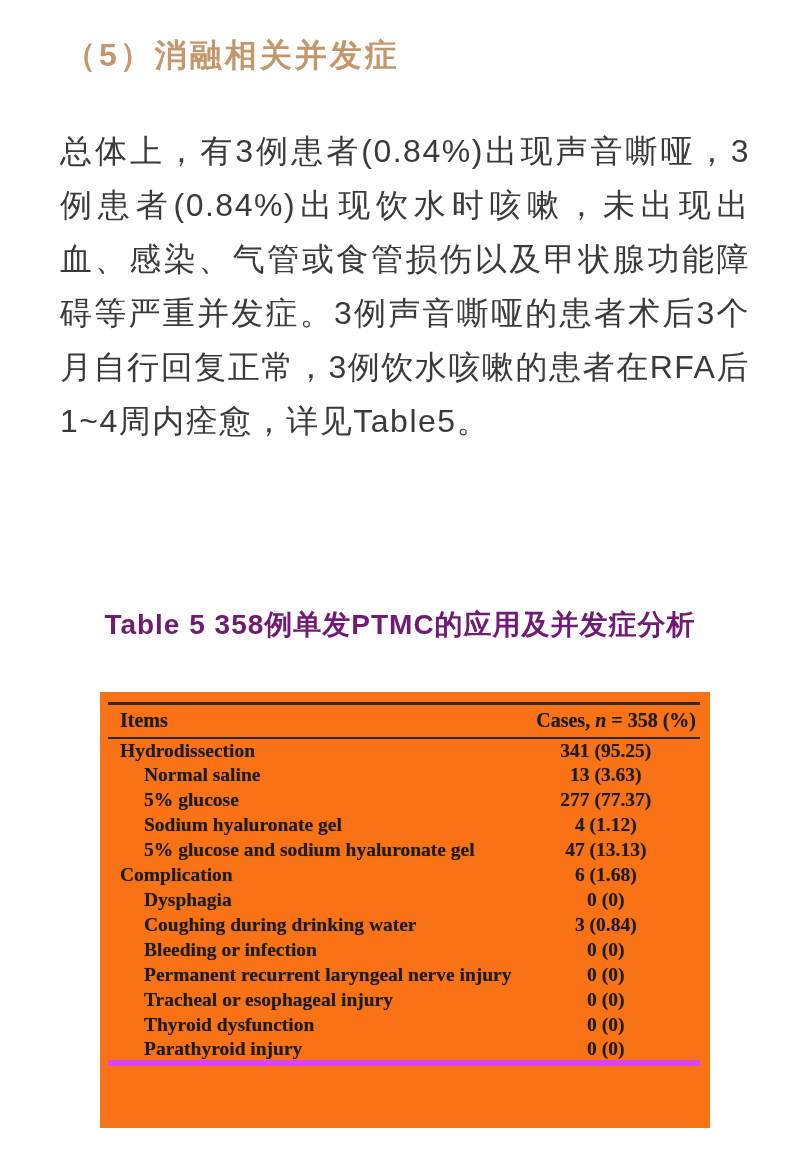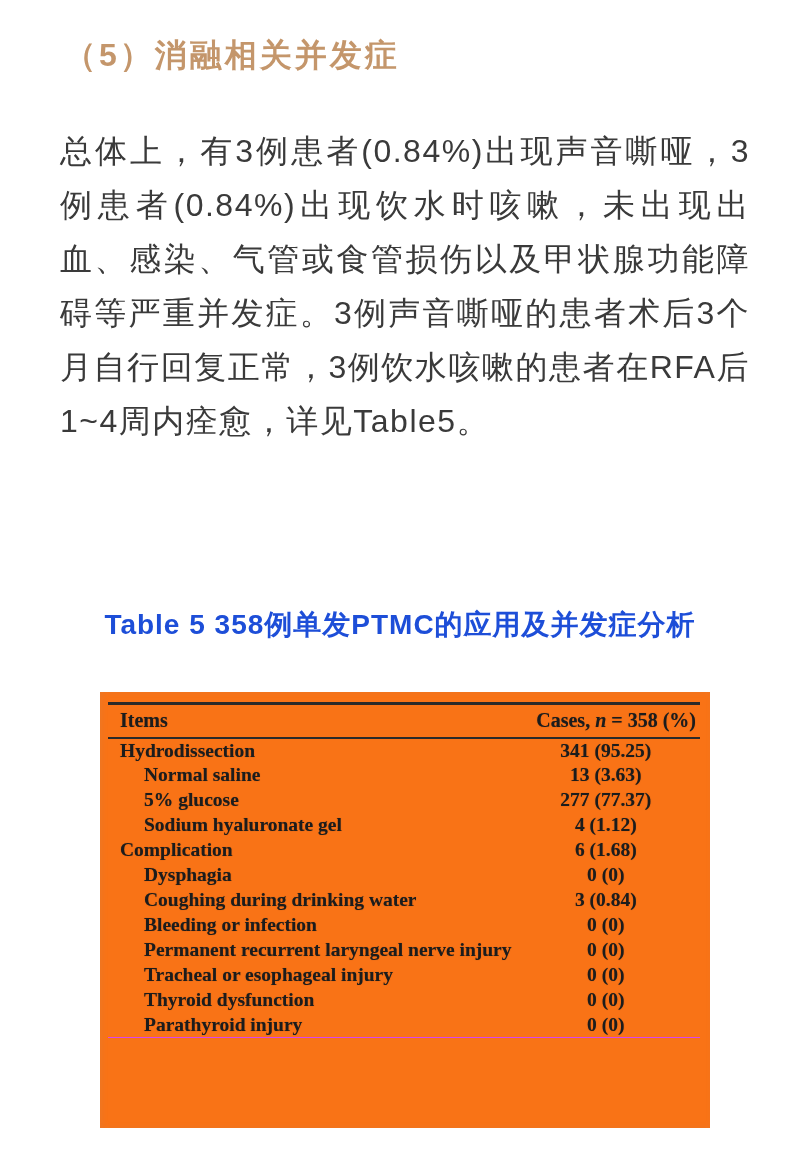--- a/index.html
+++ b/index.html
@@ -34,21 +34,21 @@
     letter-spacing: 1.5px;
   }
 
   .table-title {
     position: absolute;
     left: 0; top: 606px;
     width: 100%;
     text-align: center;
     font-size: 28px;
     font-weight: bold;
-    color: #1d4ed8;
+    color: #701a75;
     letter-spacing: 1px;
   }
 
   .scan {
     position: absolute;
     left: 100px; top: 692px;
     width: 610px; height: 436px;
     background: #f97316;
     box-shadow: inset 2px 0 6px rgba(150,150,150,0.12);
     font-family: "Liberation Serif", serif;
@@ -64,21 +64,21 @@
     border-top: 3px solid #2a2a2a;
     border-bottom: 2px solid #2a2a2a;
     height: 34px;
     font-size: 20px;
     font-weight: 600;
     vertical-align: middle;
   }
   .scan-table thead th.label { text-align: left; padding-left: 12px; }
   .scan-table thead th.value-head { text-align: right; padding-right: 4px; white-space: nowrap; }
   .scan-table thead th.value-head i { font-style: italic; }
-  .scan-table tbody { border-bottom: 1px solid #d946ef; }
+  .scan-table tbody { border-bottom: 6px solid #d946ef; }
   .scan-table td {
     height: 25px;
     font-size: 19.5px;
     font-weight: 600;
     vertical-align: middle;
     white-space: nowrap;
   }
   .scan-table td.label { text-align: left; padding-left: 12px; }
   .scan-table td.value { text-align: center; width: 190px; }
   .scan-table tr.indent td.label { padding-left: 36px; }
@@ -112,20 +112,24 @@
           <td class="value">13 (3.63)</td>
         </tr>
         <tr class="indent">
           <td class="label">5% glucose</td>
           <td class="value">277 (77.37)</td>
         </tr>
         <tr class="indent">
           <td class="label">Sodium hyaluronate gel</td>
           <td class="value">4 (1.12)</td>
         </tr>
+        <tr class="indent">
+          <td class="label">5% glucose and sodium hyaluronate gel</td>
+          <td class="value">47 (13.13)</td>
+        </tr>
         <tr>
           <td class="label">Complication</td>
           <td class="value">6 (1.68)</td>
         </tr>
         <tr class="indent">
           <td class="label">Dysphagia</td>
           <td class="value">0 (0)</td>
         </tr>
         <tr class="indent">
           <td class="label">Coughing during drinking water</td>

